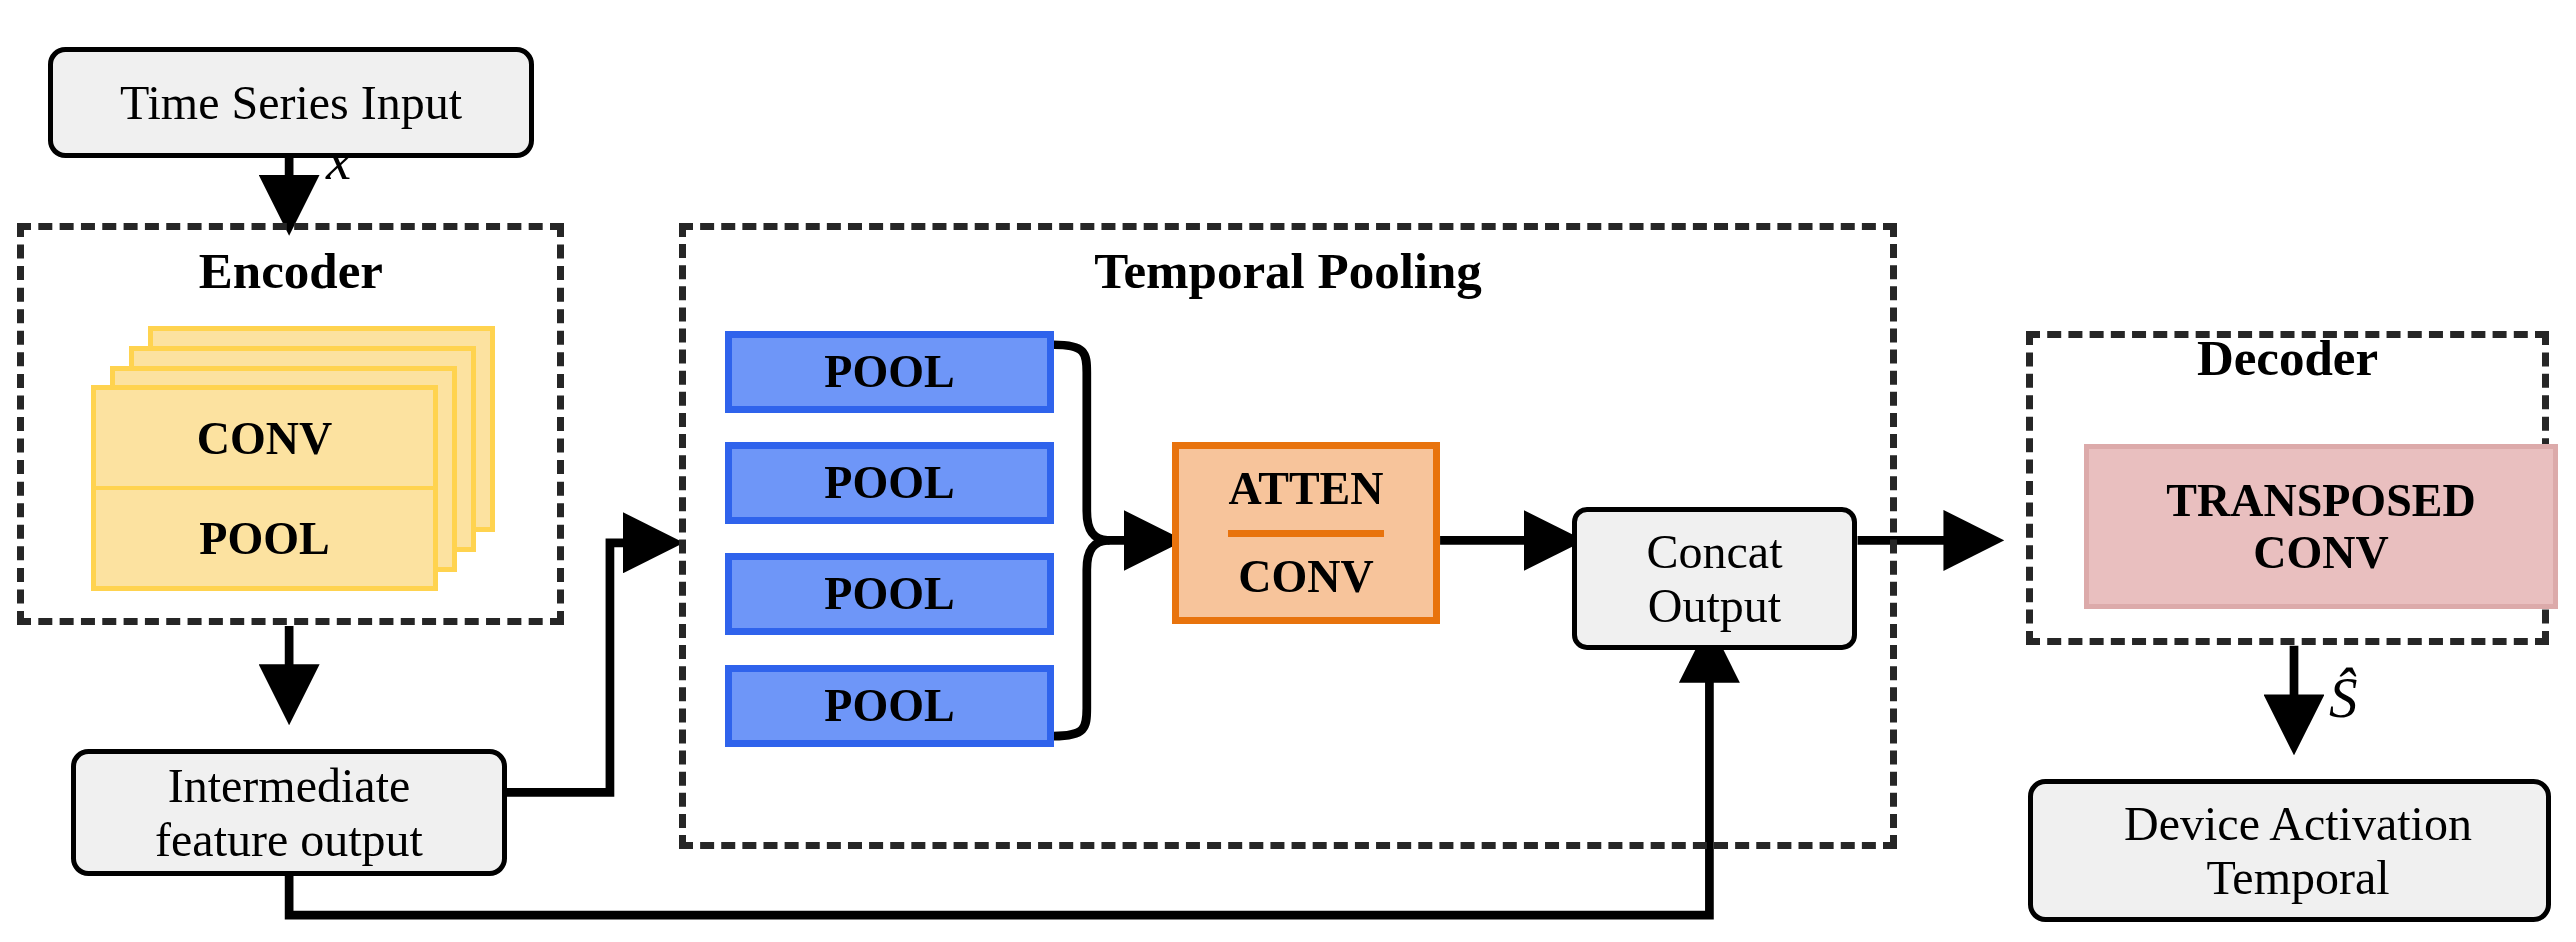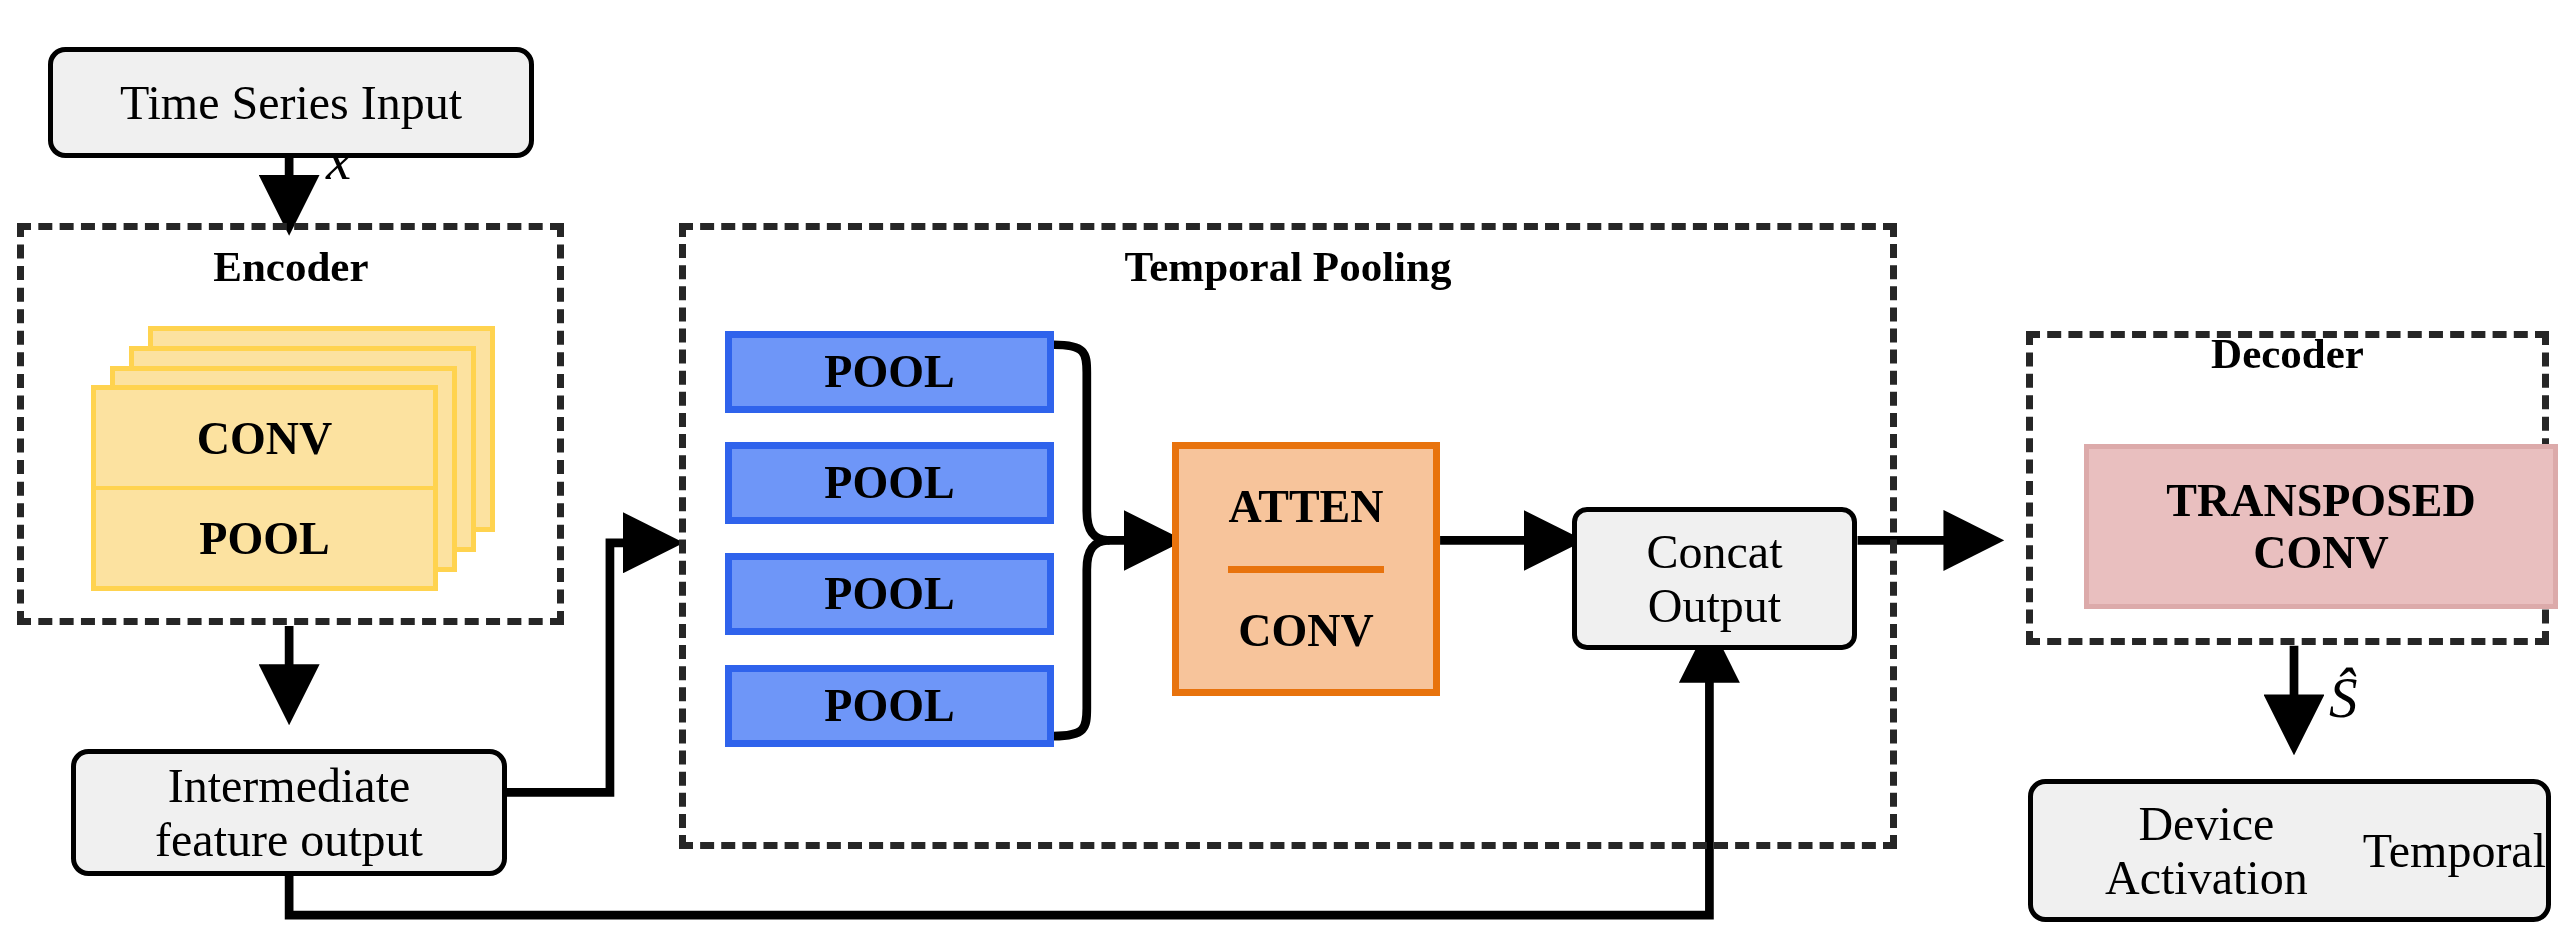--- a/index.html
+++ b/index.html
@@ -48,21 +48,21 @@
   .group {
     position: absolute;
     box-sizing: border-box;
     border: 7.1px dashed #262626;
     background: transparent;
   }
   .group-title {
     position: absolute;
     text-align: center;
     font-weight: bold;
-    font-size: 43px;
+    font-size: 51px;
     color: #000000;
     white-space: nowrap;
   }
 
   
   .stack {
     position: absolute;
   }
   .card {
     position: absolute;
@@ -204,39 +204,39 @@
   <div class="node pool" style="left:725px; top:442px; width:329px; height:82px;">
     <span>POOL</span>
   </div>
   <div class="node pool" style="left:725px; top:553px; width:329px; height:82px;">
     <span>POOL</span>
   </div>
   <div class="node pool" style="left:725px; top:665px; width:329px; height:82px;">
     <span>POOL</span>
   </div>
 
-  <div class="node atten" style="left:1172px; top:442px; width:268px; height:254px;">
+  <div class="node atten" style="left:1172px; top:442px; width:268px; height:182px;">
     <div class="cell top">ATTEN</div>
     <div class="cell">CONV</div>
   </div>
 
   <div class="node io-box" style="left:1572px; top:471px; width:285px; height:143px; flex-direction:column;border-radius:15px;">
     <span>Concat</span>
     <span>Output</span>
   </div>
 
   <div class="group" style="left:2026px; top:331px; width:523px; height:314px;"></div>
   <div class="group-title" style="left:2026px; top:329px; width:523px;">Decoder</div>
 
   <div class="node tconv" style="left:2060px; top:444px; width:474px; height:165px;">
     <span>TRANSPOSED</span>
     <span>CONV</span>
   </div>
 
   <div class="var-label" style="left:2329px; top:665px;">Ŝ</div>
 
-  <div class="node io-box" style="left:2028px; top:743px; width:523px; height:143px; flex-direction:row;padding-left:17px;">
+  <div class="node io-box" style="left:2028px; top:743px; width:523px; height:143px; flex-direction:column;padding-left:17px;">
     <span>Device Activation</span>
     <span>Temporal</span>
   </div>
 
 </div>
 
 
 </body></html>

